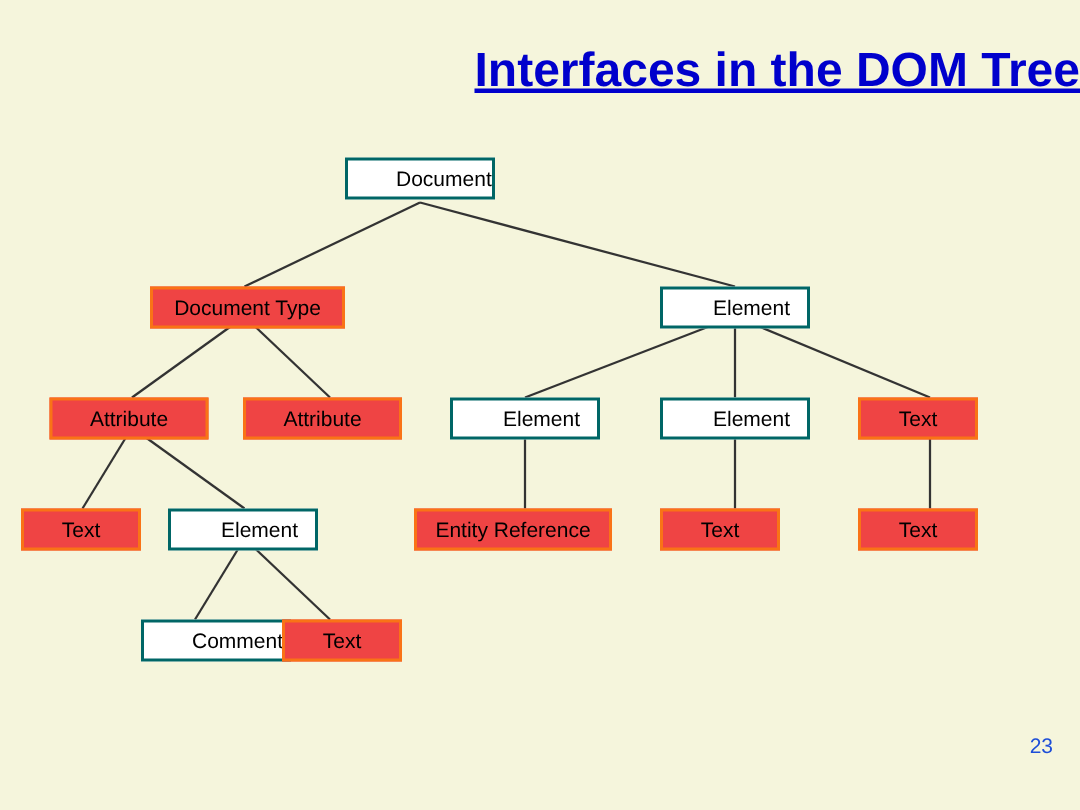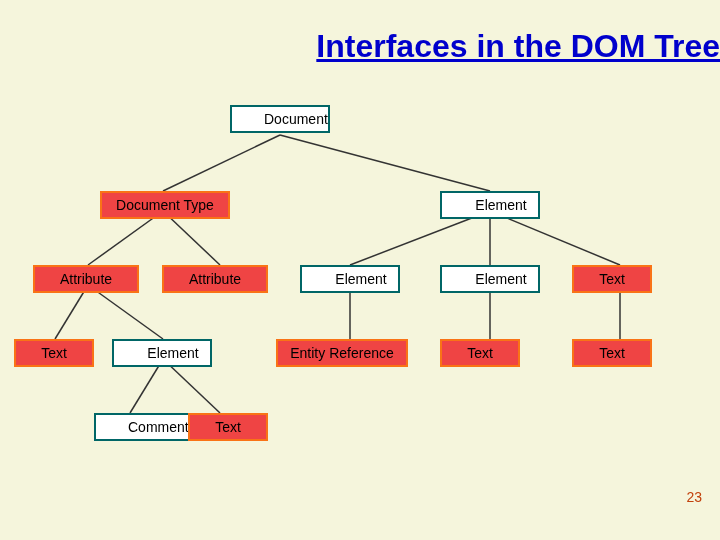--- a/index.html
+++ b/index.html
@@ -57,21 +57,21 @@
       width: 720px;
       height: 430px;
       pointer-events: none;
     }
 
     .page-number {
       position: absolute;
       bottom: 8px;
       right: 18px;
       font-size: 14px;
-      color: #c2410c;
+      color: #1d4ed8;
     }
   </style>
 </head>
 <body>
 
 <div class="page-title">Interfaces in the DOM Tree</div>
 
 <div class="tree-container">
   <svg class="connectors">
 

